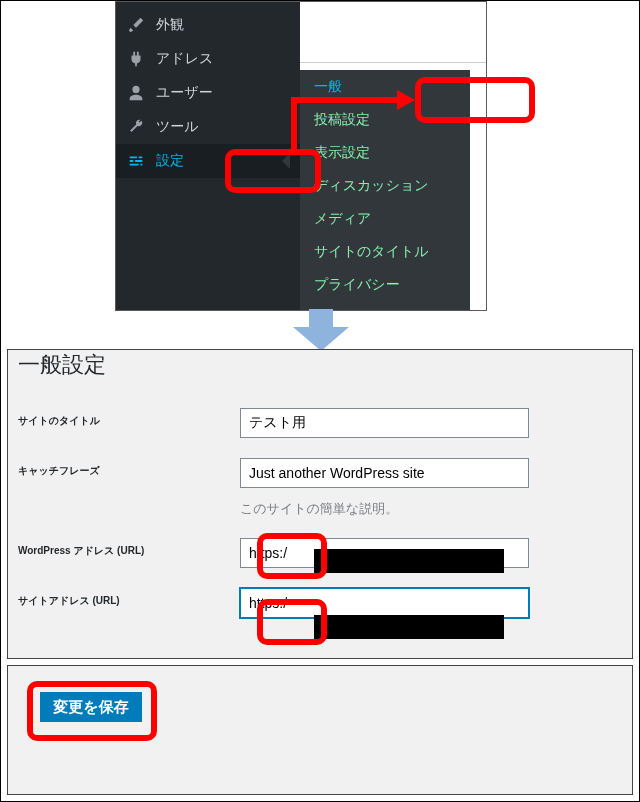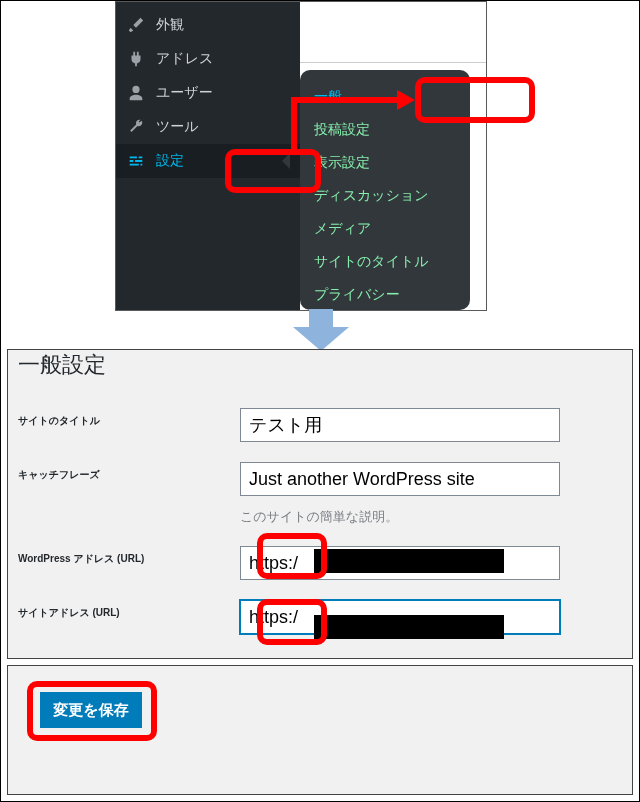--- a/index.html
+++ b/index.html
@@ -7,21 +7,21 @@
 
   
   .p1{position:absolute;left:114px;top:0;width:372px;height:310px;background:#fff;border:1px solid #5a5a5a;box-sizing:border-box;}
   .p1 .sidebar{position:absolute;left:0;top:0;width:184px;height:100%;background:#23282d;}
   .p1 .menu{list-style:none;margin:0;padding:6px 0 0 0;}
   .p1 .menu li{display:flex;align-items:center;height:34px;padding:0 10px;color:#d0d4d8;font-size:14px;cursor:pointer;}
   .p1 .menu li .ic{width:20px;height:20px;margin-right:10px;display:flex;align-items:center;justify-content:center;color:#9ba1a7;font-size:16px;}
   .p1 .menu li.active{background:#191e23;color:#00b9eb;}
   .p1 .menu li.active .ic{color:#00b9eb;}
   .p1 .menu li .arrow-notch{width:0;height:0;border-top:8px solid transparent;border-bottom:8px solid transparent;border-right:8px solid #32373c;margin-left:auto;}
-  .p1 .submenu{position:absolute;left:184px;top:68px;width:170px;height:240px;background:#32373c;padding-top:10px;box-sizing:border-box;border-radius:10px;}
+  .p1 .submenu{position:absolute;left:184px;top:68px;width:170px;height:240px;background:#32373c;box-sizing:border-box;}
   .p1 .submenu ul{list-style:none;margin:0;padding:0;}
   .p1 .submenu li{height:33px;display:flex;align-items:center;padding:0 14px;color:#86efac;font-size:14px;cursor:pointer;}
   .p1 .submenu li.cur{color:#00b9eb;}
   .p1 .content{position:absolute;left:184px;top:0;width:186px;height:60px;background:#fff;border-bottom:1px solid #ccc;}
 
   
   .redbox{position:absolute;border:6px solid #f00;border-radius:10px;box-sizing:border-box;pointer-events:none;}
   .redline{position:absolute;background:#f00;height:6px;pointer-events:none;}
   .redhead{position:absolute;width:0;height:0;border-top:10px solid transparent;border-bottom:10px solid transparent;border-left:18px solid #f00;pointer-events:none;}
 
@@ -29,28 +29,28 @@
   .bigarrow{position:absolute;left:292px;top:308px;width:56px;height:44px;}
   .bigarrow .shaft{position:absolute;left:16px;top:0;width:24px;height:18px;background:#8eb4de;}
   .bigarrow .head{position:absolute;left:0;top:18px;width:0;height:0;border-left:28px solid transparent;border-right:28px solid transparent;border-top:24px solid #8eb4de;}
 
   
   .p2{position:absolute;left:6px;top:348px;width:626px;height:310px;background:#f1f1f1;border:1px solid #444;box-sizing:border-box;overflow:hidden;}
   .p2 h1{margin:0 0 18px 10px;font-size:22px;font-weight:400;color:#23282d;}
   .p2 .row{display:flex;align-items:flex-start;padding:10px 10px;}
   .p2 .row label{width:222px;font-size:10px;color:#23282d;font-weight:700;padding-top:6px;}
   .p2 .row .field{flex:1;}
-  .p2 input[type=text]{width:320px;height:30px;border:1px solid #7e8993;background:#fff;font-size:18px;padding:16px 8px;box-sizing:border-box;}
+  .p2 input[type=text]{width:289px;height:30px;border:1px solid #7e8993;background:#fff;font-size:14px;padding:8px 8px;box-sizing:border-box;}
   .p2 input.focus{border:1px solid #007cba;box-shadow:0 0 0 1px #007cba;}
   .p2 .desc{color:#7a7e83;font-size:13px;margin-top:12px;}
   .blk{position:absolute;background:#000;}
 
   
   .p3{position:absolute;left:6px;top:664px;width:626px;height:130px;background:#f1f1f1;border:1px solid #444;box-sizing:border-box;}
-  .p3 button{position:absolute;left:32px;top:26px;width:102px;height:36px;background:#007cba;border:none;color:#fff;font-size:15px;cursor:pointer;font-weight:700;}
+  .p3 button{position:absolute;left:32px;top:26px;width:102px;height:30px;background:#007cba;border:none;color:#fff;font-size:15px;cursor:pointer;font-weight:700;}
 
   svg.ic-svg{width:18px;height:18px;fill:currentColor;}
 </style>
 </head>
 <body>
 
 <div class="stage">
 
   <div class="p1">
     <div class="content"></div>

